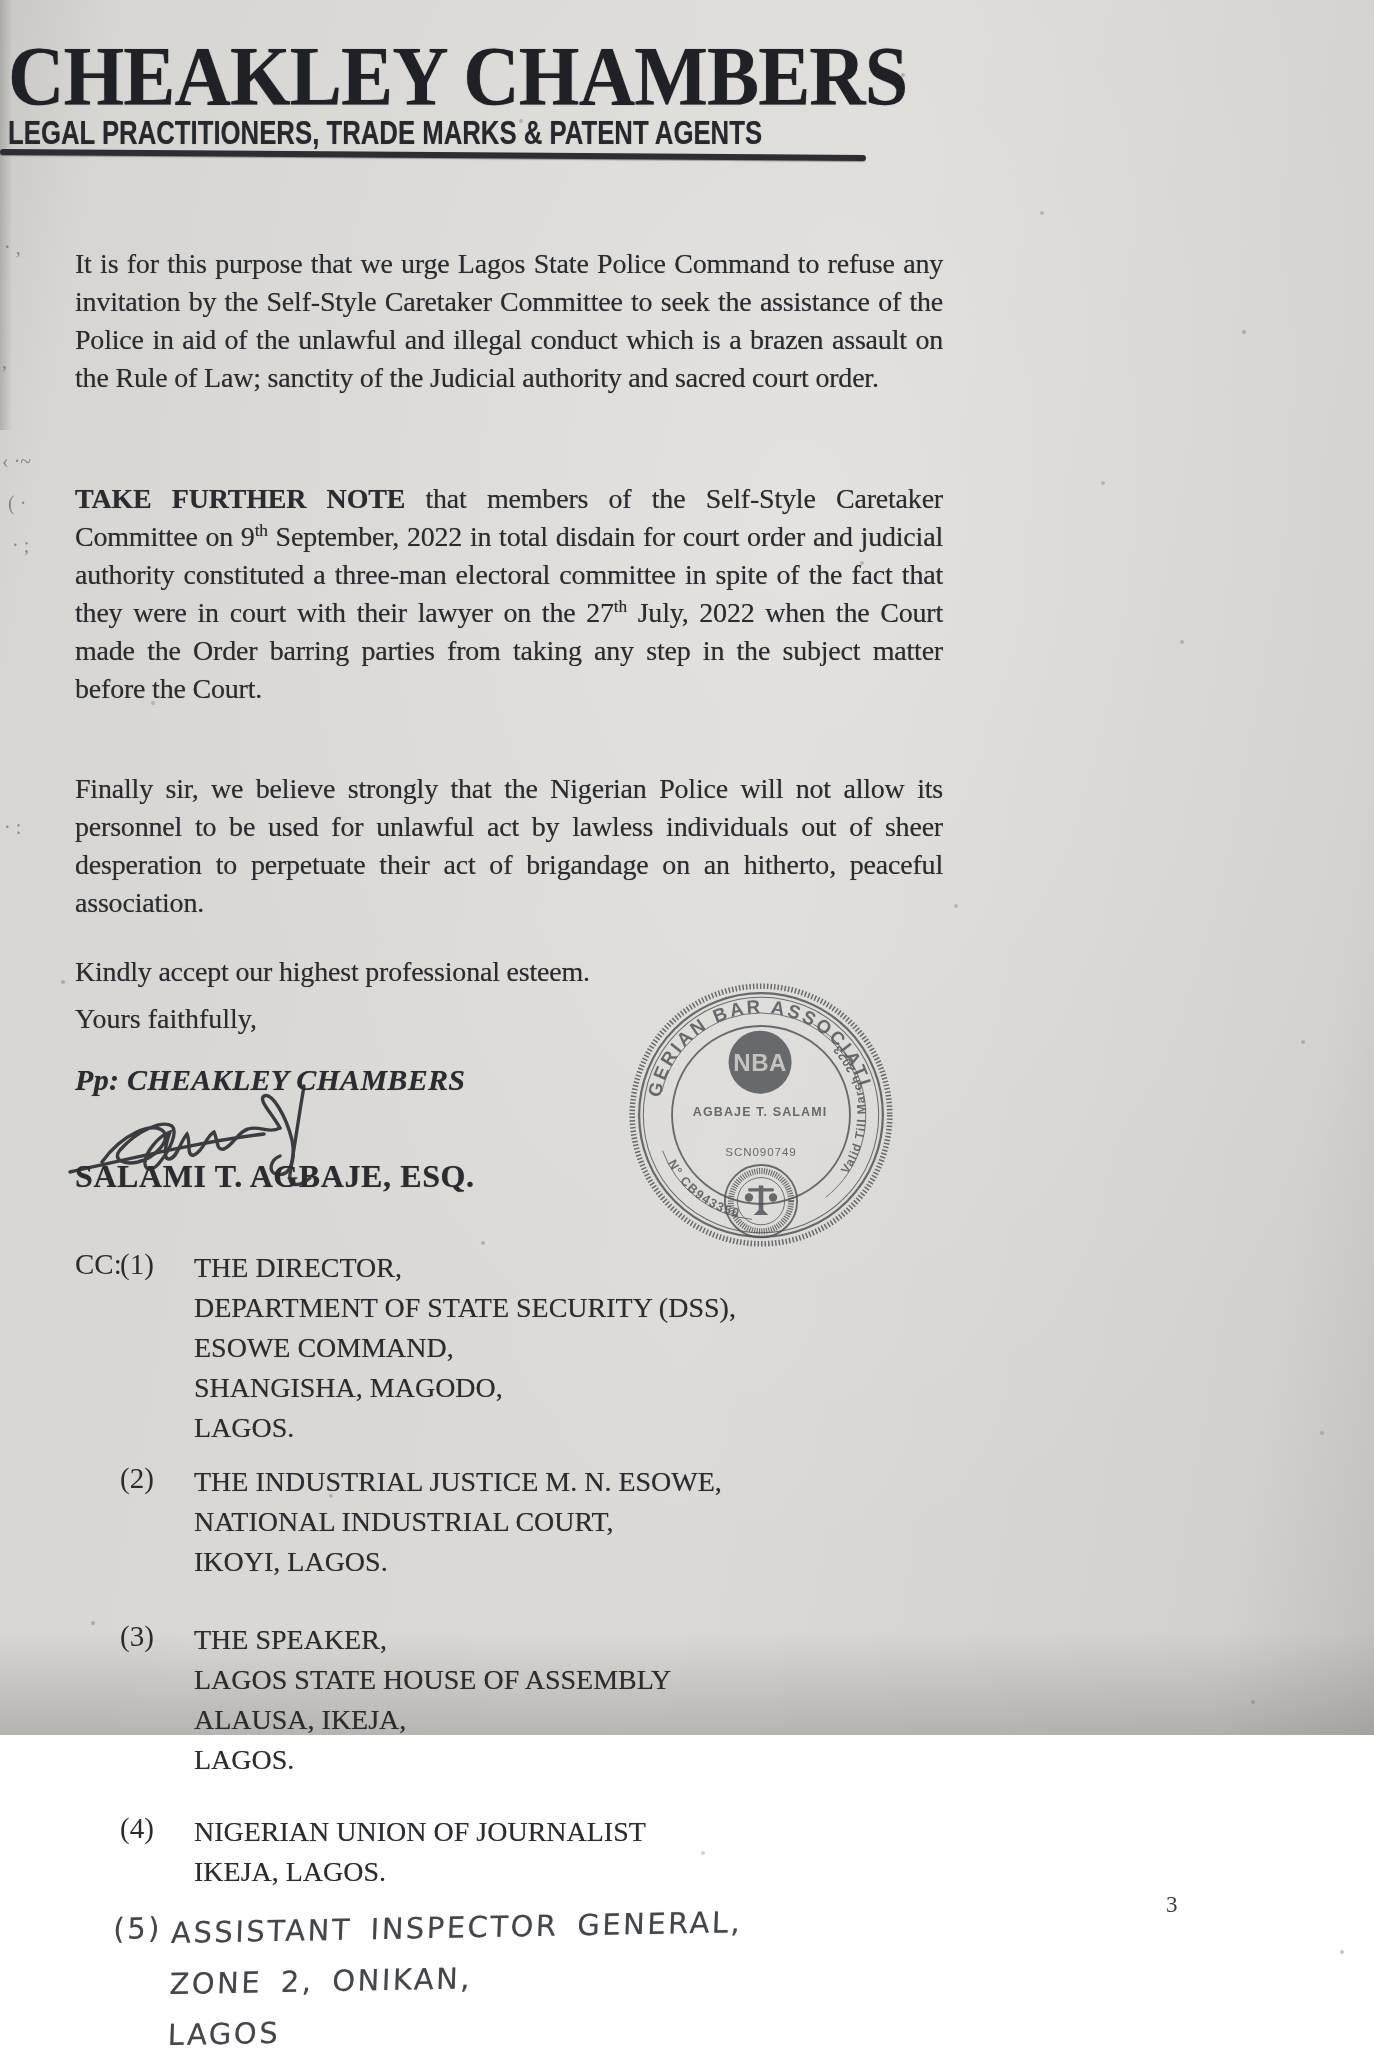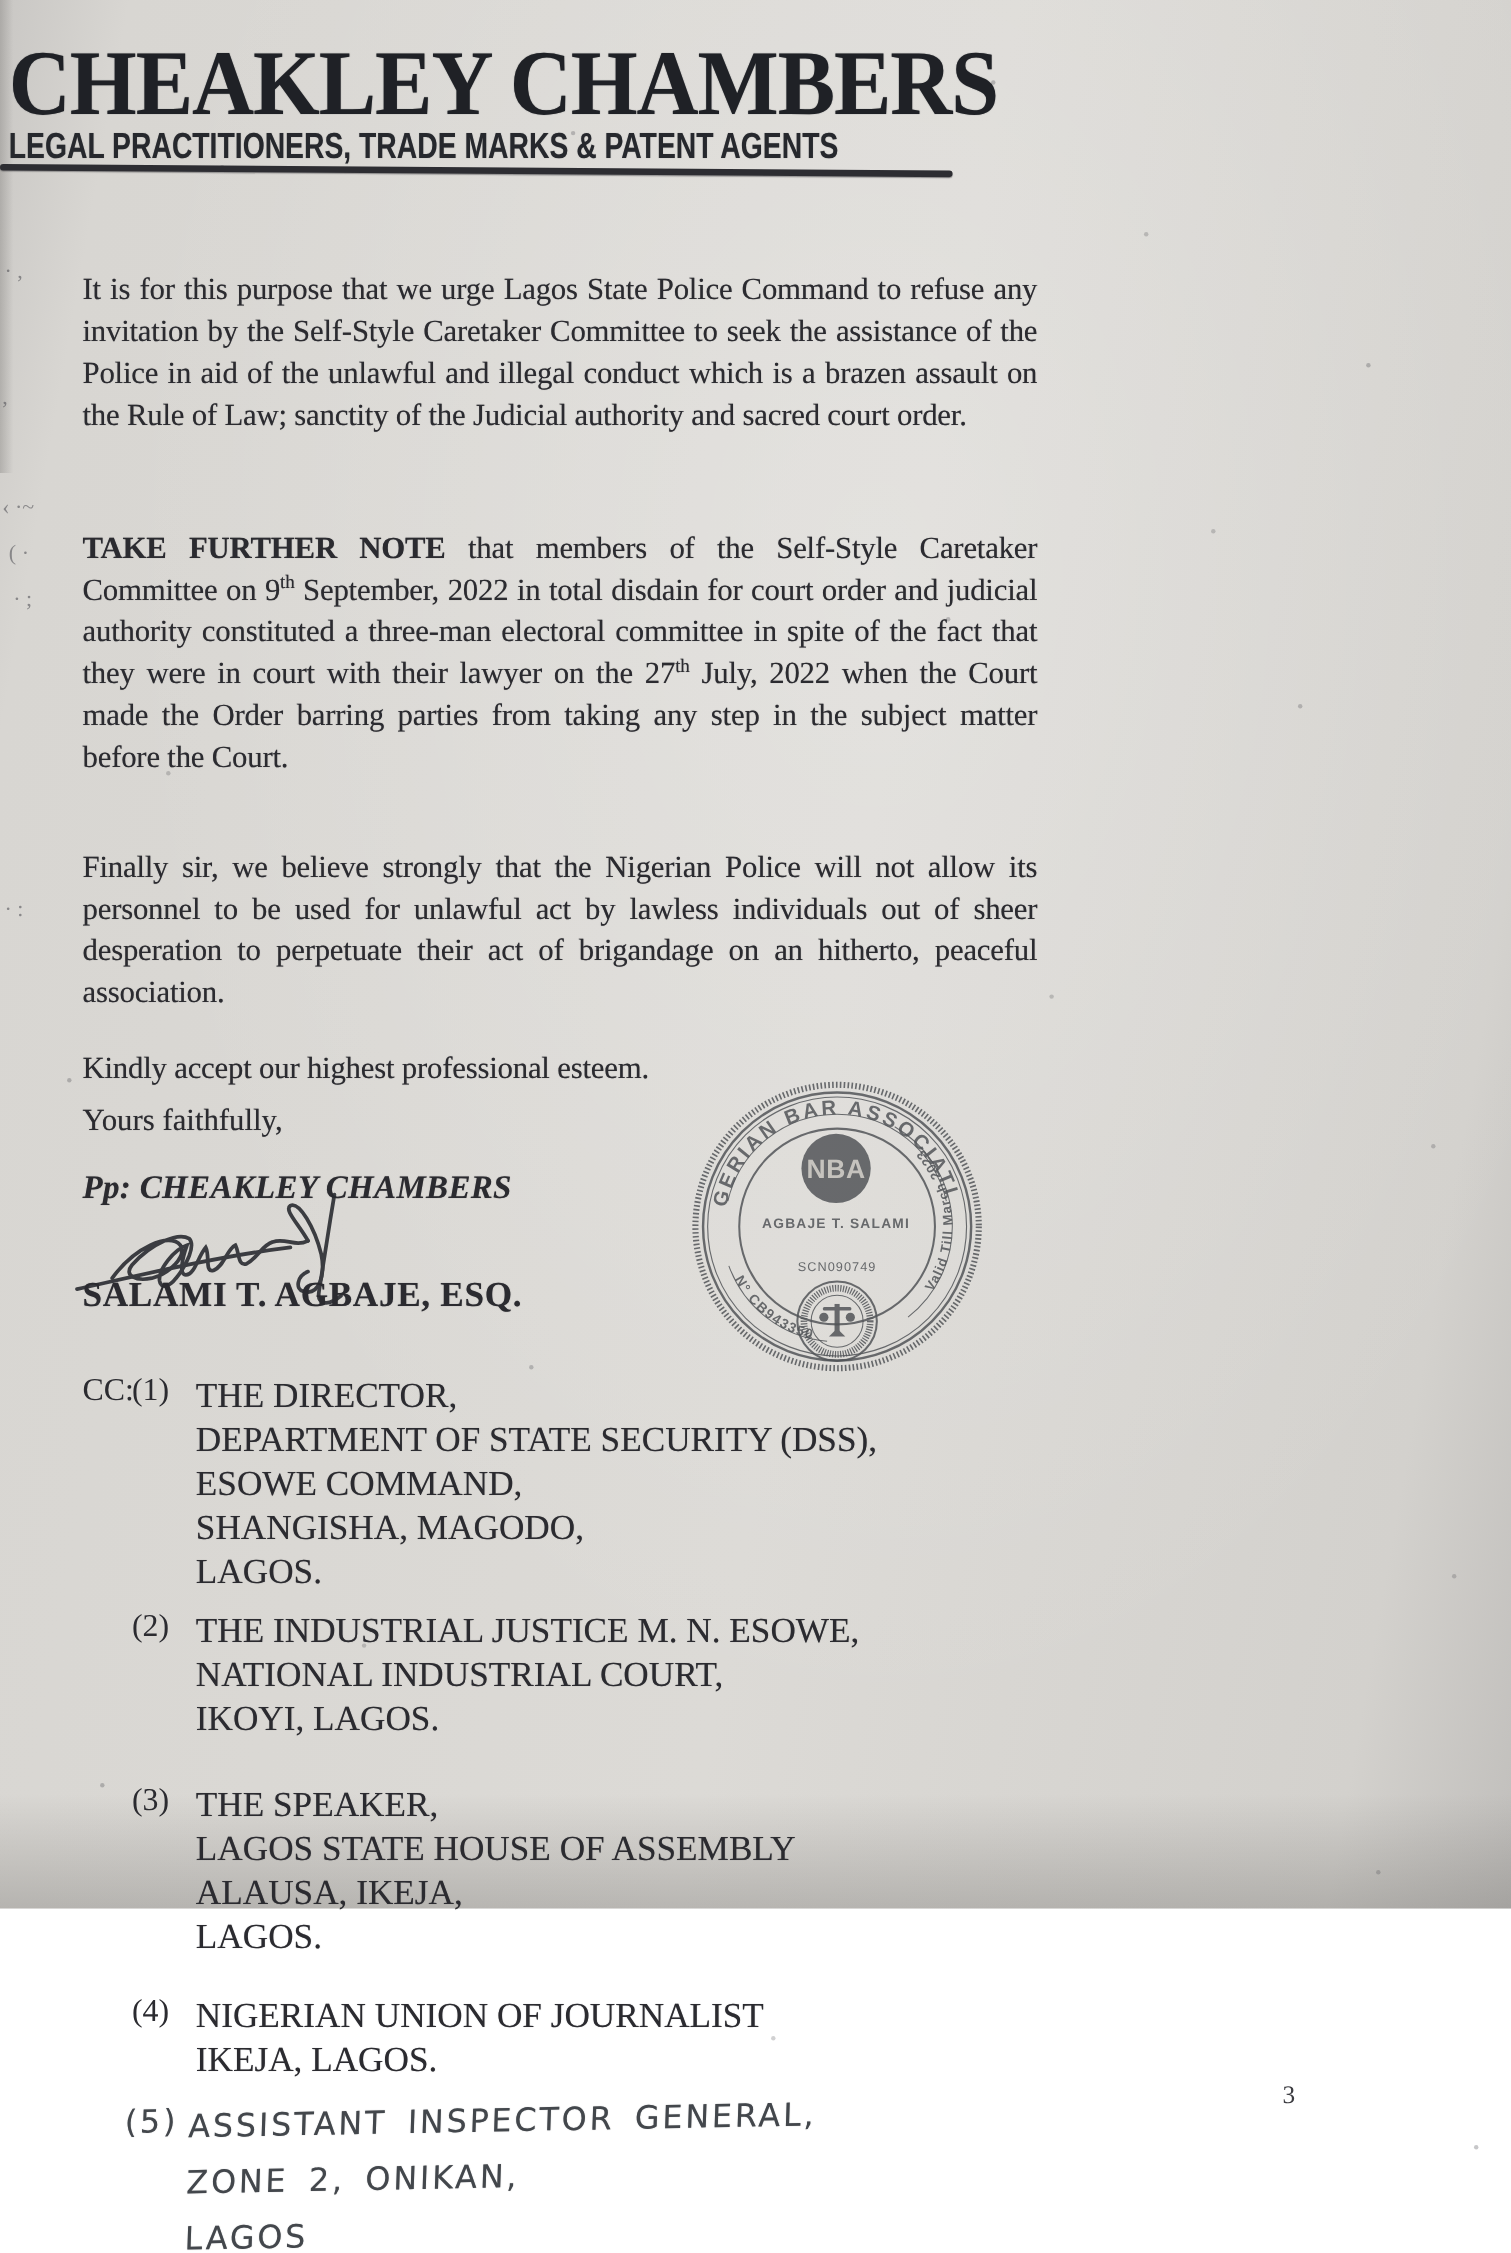--- a/index.html
+++ b/index.html
@@ -36,21 +36,21 @@
     letter-spacing:.3px;text-shadow:0 0 .8px rgba(43,43,48,.5);}
   .signame{left:75px;top:1158px;font-size:32px;font-weight:bold;letter-spacing:.6px;
     text-shadow:0 0 .8px rgba(43,43,48,.5);}
   .sig{left:66px;top:1072px;width:330px;height:120px;}
   
   .stamp{left:622px;top:976px;width:278px;height:278px;mix-blend-mode:multiply;opacity:.85;}
   .stamp text{font-family:"Liberation Sans",sans-serif;}
   
   .cc-label{left:75px;top:1248px;font-size:29px;}
   .cc-num{font-size:29px;}
-  .cc-lines div{font-size:32px;line-height:40px;white-space:nowrap;}
+  .cc-lines div{font-size:28px;line-height:40px;white-space:nowrap;margin-left:16px;}
   .cc-lines{text-shadow:0 0 .7px rgba(43,43,48,.5);}
   .hand, .hand div{font-family:"DejaVu Sans",sans-serif;color:#43474c;font-size:29px;
     letter-spacing:2.5px;word-spacing:7px;text-shadow:0 0 .8px rgba(67,71,76,.5);}
   .hand-lines div{line-height:51px;white-space:nowrap;}
   .hand-block{transform:rotate(-1.1deg) skewX(-3deg);transform-origin:left top;}
   .pagenum{left:1166px;top:1892px;font-size:23px;color:#3c3c41;}
   .artifact{color:#4a4a50;opacity:.55;font-size:20px;}
   .noise{left:0;top:0;width:2px;height:2px;background:transparent;border-radius:50%;
     box-shadow:
       520px 120px 0 1px rgba(70,70,76,.28), 902px 74px 0 1px rgba(70,70,76,.30),

